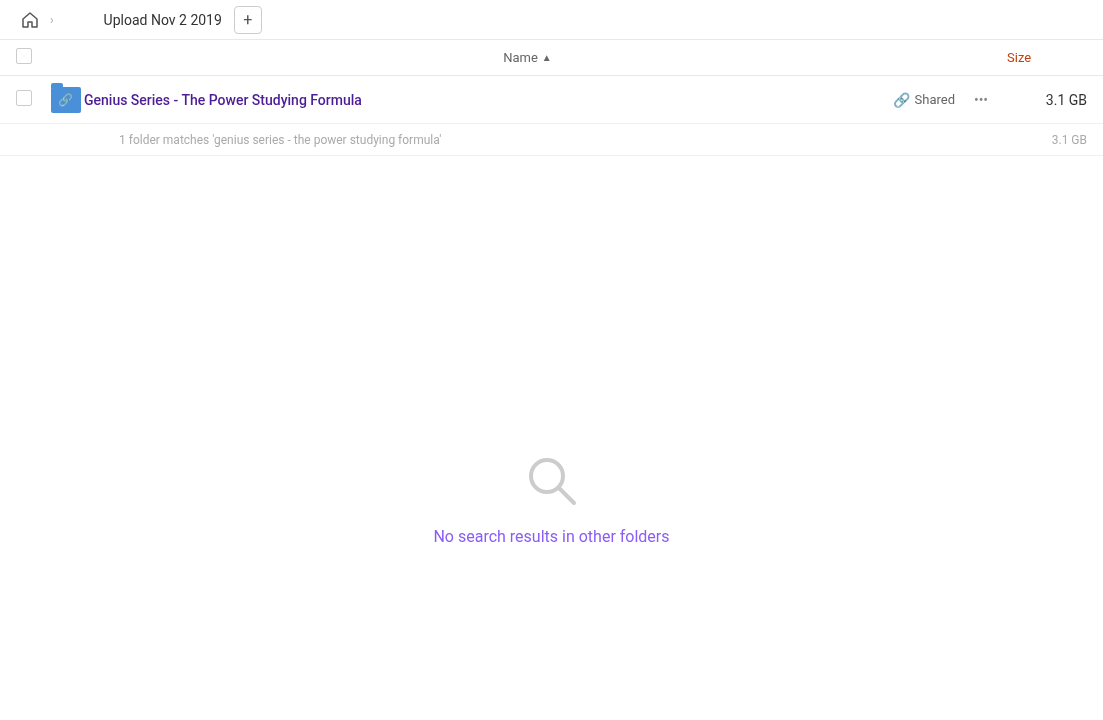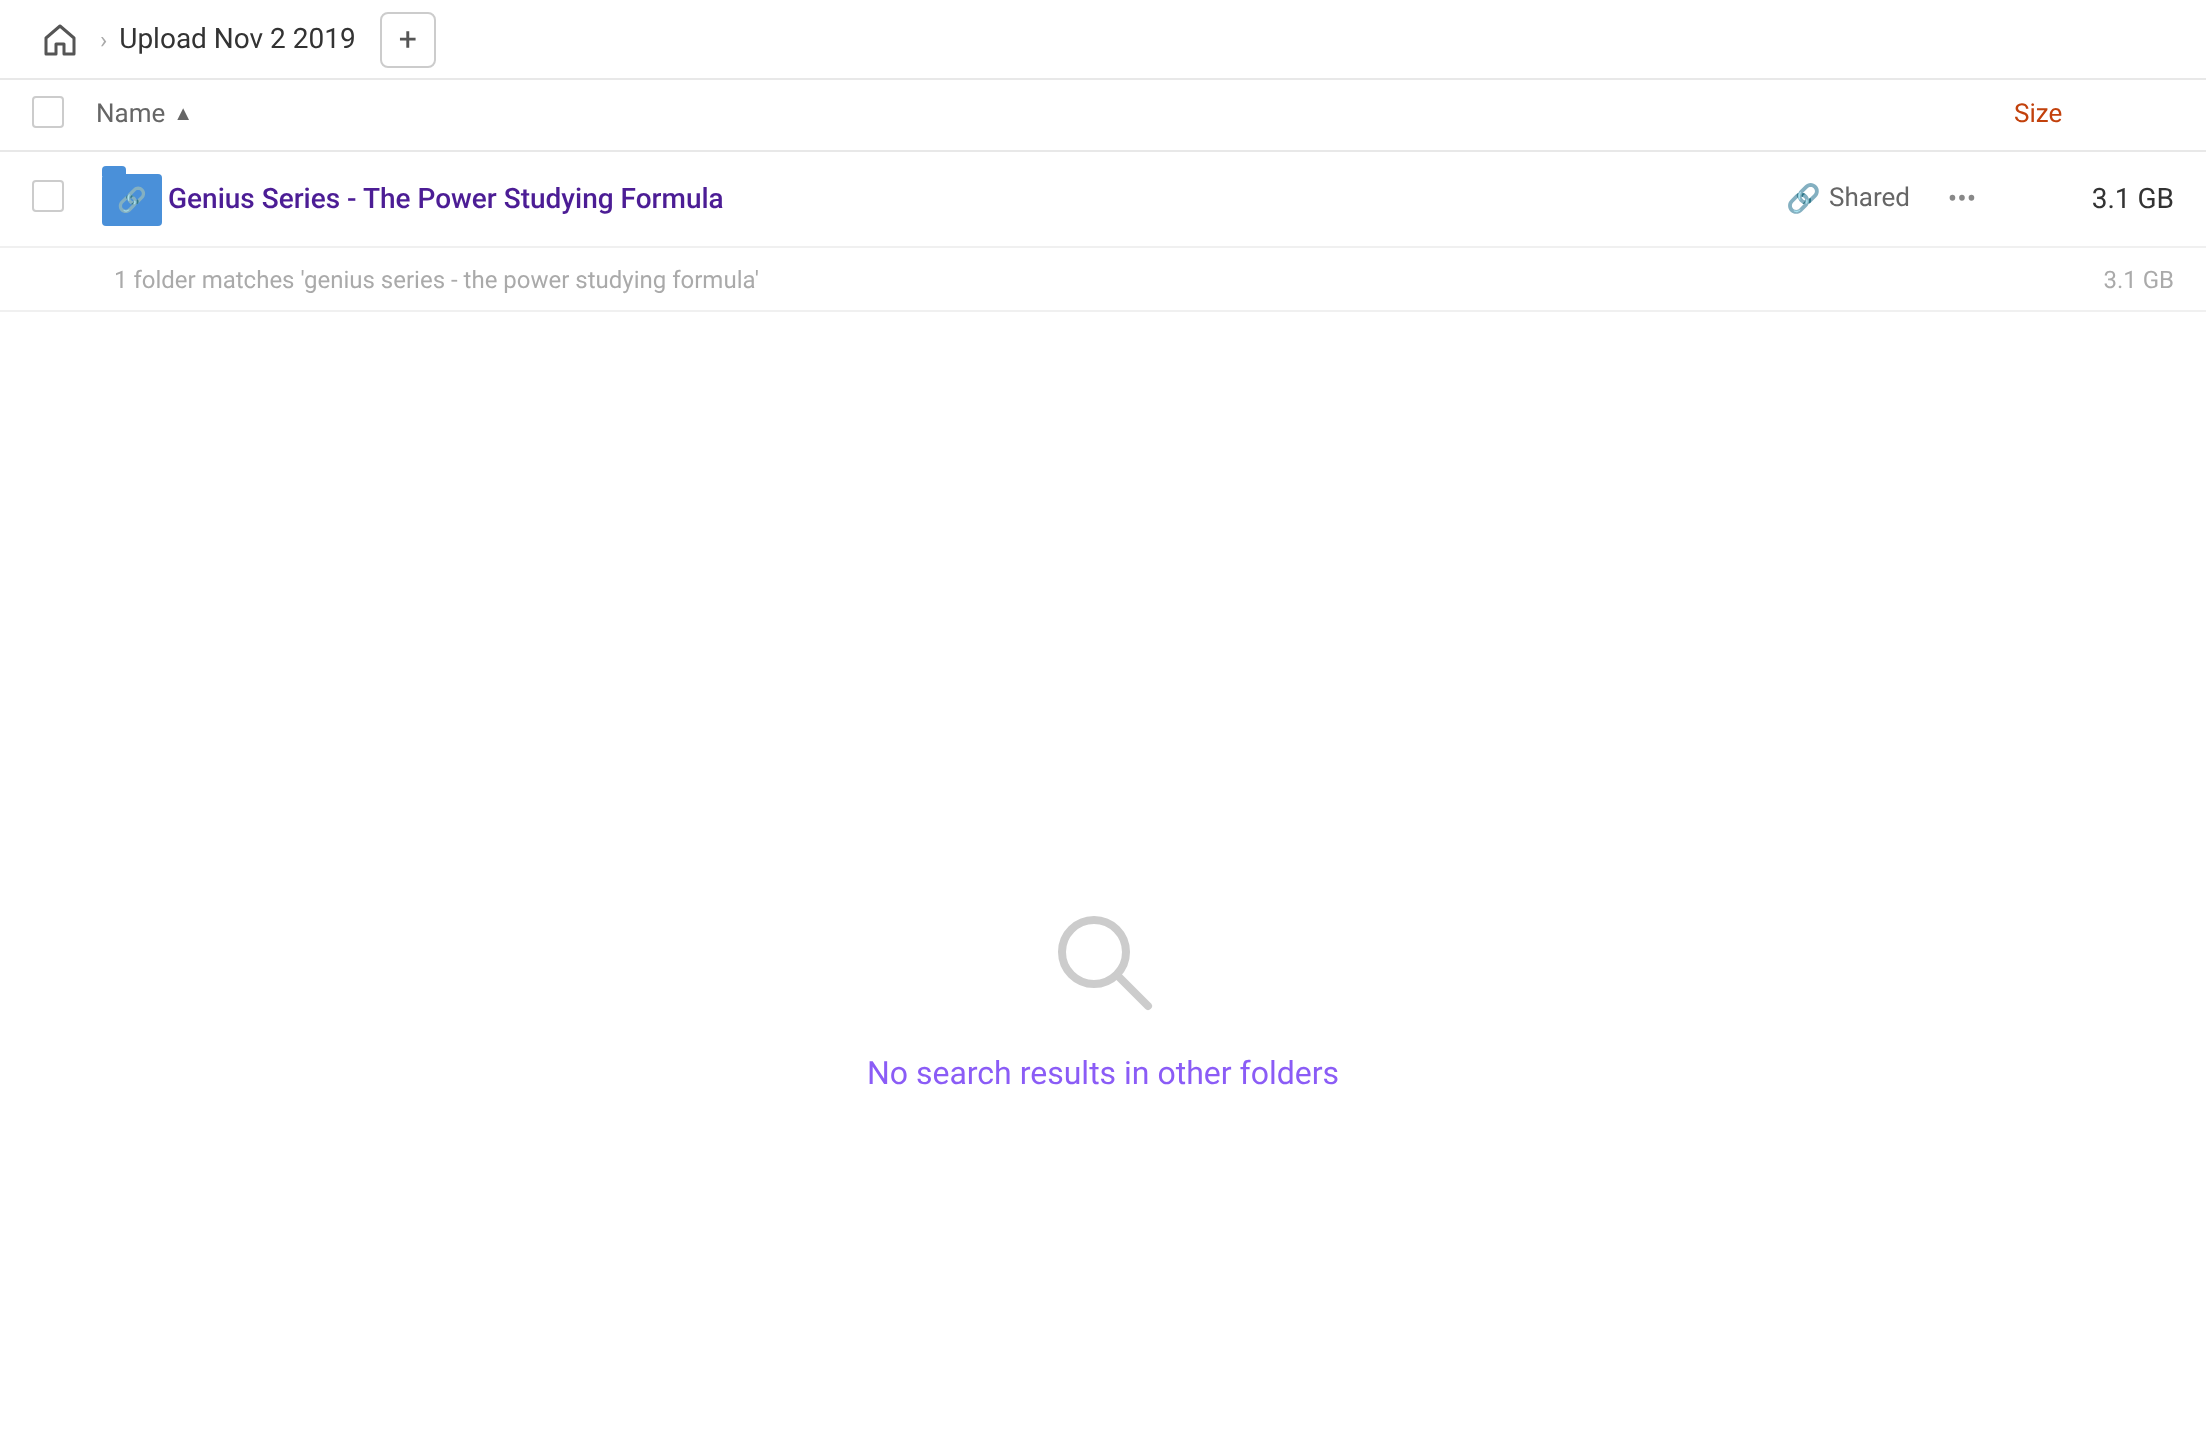--- a/index.html
+++ b/index.html
@@ -41,20 +41,21 @@
     .breadcrumb-chevron {
       color: #aaa;
       font-size: 12px;
       margin: 0 2px;
     }
 
     .breadcrumb-text {
       font-size: 14px;
       color: #333;
       font-weight: 400;
+      margin-left: 44px;
     }
 
     .add-btn {
       display: flex;
       align-items: center;
       justify-content: center;
       width: 28px;
       height: 28px;
       border: 1px solid #ccc;
       border-radius: 4px;
@@ -79,20 +80,21 @@
       flex-shrink: 0;
     }
 
     .col-name {
       flex: 1;
       display: flex;
       align-items: center;
       gap: 4px;
       cursor: pointer;
       user-select: none;
+      justify-content: center;
     }
 
     .sort-arrow {
       font-size: 10px;
       color: #666;
     }
 
     .col-size {
       width: 80px;
       text-align: left;
@@ -185,21 +187,21 @@
     .row-size {
       width: 80px;
       text-align: right;
       color: #333;
       font-size: 14px;
     }
 
     .match-info {
       display: flex;
       align-items: center;
-      padding: 8px 16px 8px 57px;
+      padding: 8px 16px 8px 119px;
       font-size: 12px;
       color: #aaa;
       border-bottom: 1px solid #f0f0f0;
       height: 32px;
     }
 
     .match-size {
       margin-left: auto;
       color: #aaa;
       font-size: 12px;

